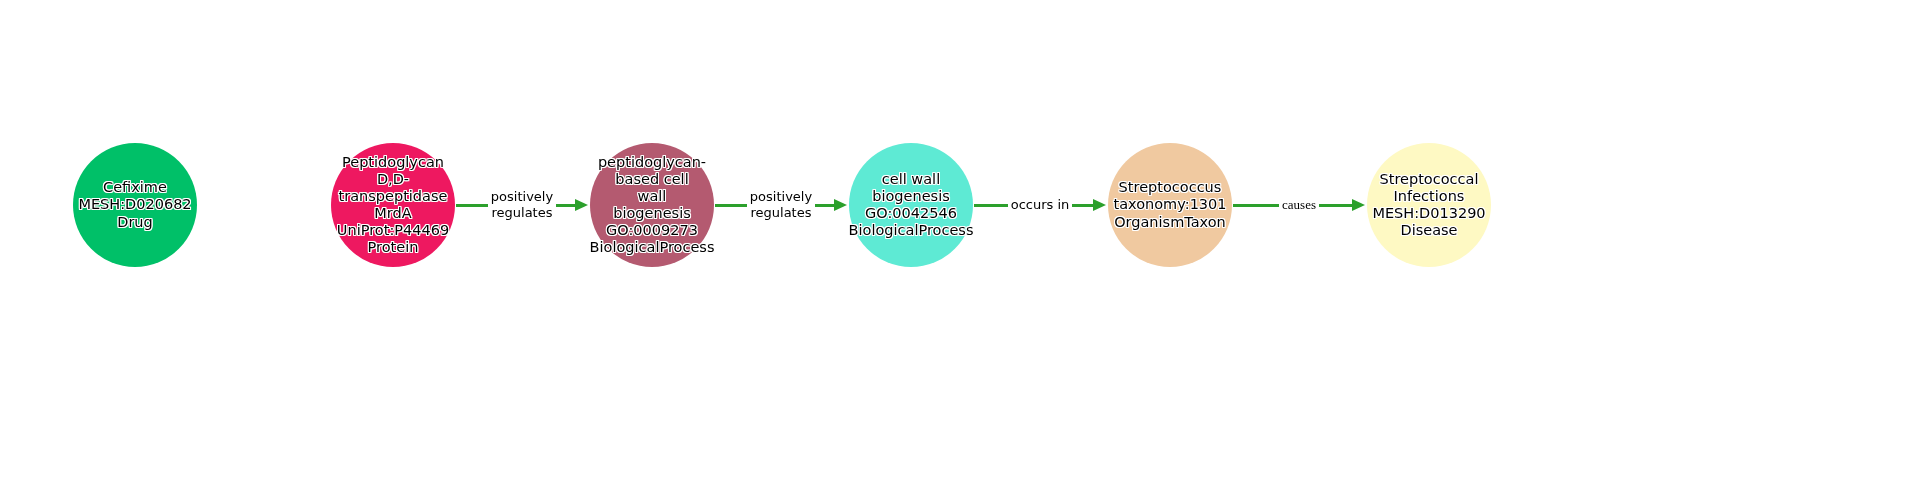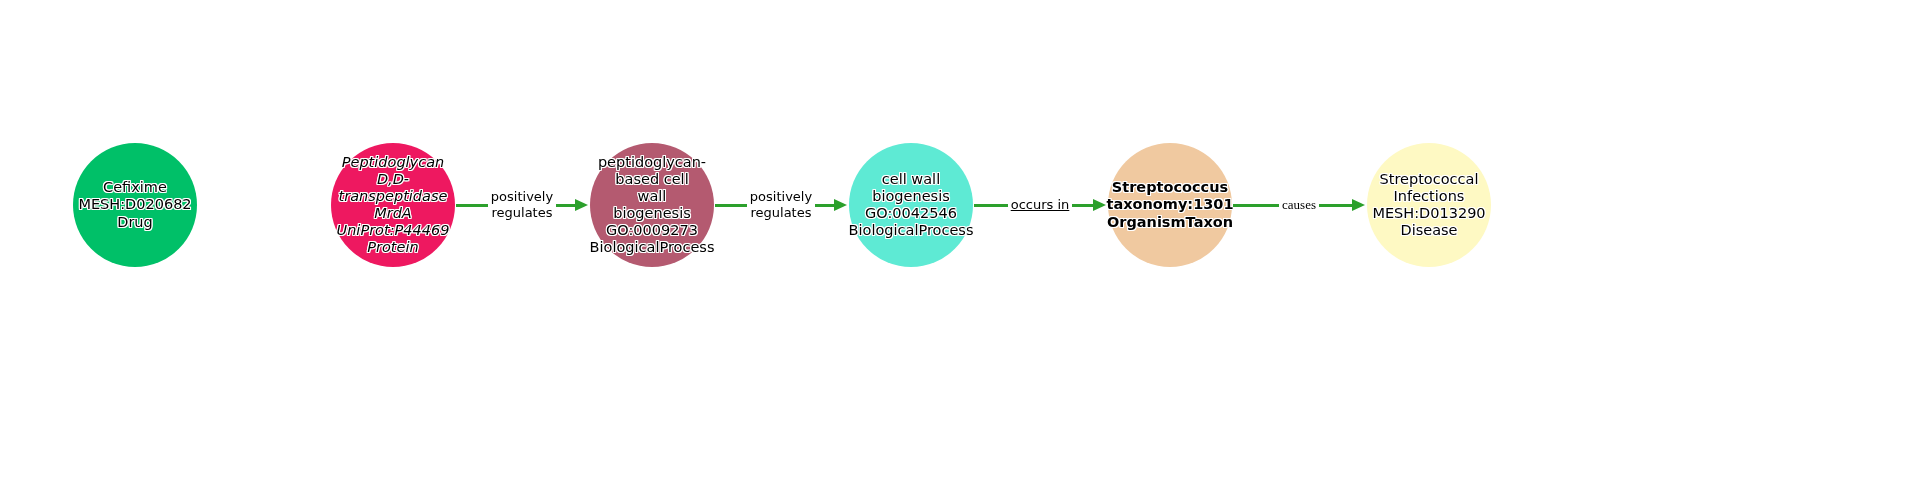--- a/index.html
+++ b/index.html
@@ -79,21 +79,21 @@
 <body>
 
 <div class="canvas">
 
   <div class="node" style="left: 73px; background: rgb(0, 192, 104); justify-content: center;">
     <span class="node-label">Cefixime
 MESH:D020682
 Drug</span>
   </div>
 
-  <div class="node" style="left: 331px; background: rgb(238, 24, 96); font-style: italic;">
+  <div class="node" style="left: 331px; background: rgb(238, 24, 96);">
     <span class="node-label">Peptidoglycan
 D,D-
 transpeptidase
 MrdA
 UniProt:P44469
 Protein</span>
   </div>
 
   <div class="node" style="left: 590px; background: rgb(180, 90, 112); align-items: center;">
     <span class="node-label">peptidoglycan-
@@ -104,21 +104,21 @@
 BiologicalProcess</span>
   </div>
 
   <div class="node" style="left: 849px; background: #5eead4;">
     <span class="node-label">cell wall
 biogenesis
 GO:0042546
 BiologicalProcess</span>
   </div>
 
-  <div class="node" style="left: 1108px; background: rgb(240, 201, 160); font-weight: bold;">
+  <div class="node" style="left: 1108px; background: rgb(240, 201, 160);">
     <span class="node-label">Streptococcus
 taxonomy:1301
 OrganismTaxon</span>
   </div>
 
   <div class="node" style="left: 1367px; background: #fef9c3;">
     <span class="node-label">Streptococcal
 Infections
 MESH:D013290
 Disease</span>
@@ -132,21 +132,21 @@
 regulates</span>
   </div>
 
   <div class="edge" style="left:715px; width:132px;">
     <div class="edge-line"></div>
     <div class="edge-arrowhead"></div>
     <span class="edge-label">positively
 regulates</span>
   </div>
 
-  <div class="edge" style="left:974px; width:132px;text-decoration:underline;">
+  <div class="edge" style="left:974px; width:132px;">
     <div class="edge-line"></div>
     <div class="edge-arrowhead"></div>
     <span class="edge-label">occurs in</span>
   </div>
 
   <div class="edge" style="left:1233px; width:132px;font-family:Liberation Serif, serif;">
     <div class="edge-line"></div>
     <div class="edge-arrowhead"></div>
     <span class="edge-label">causes</span>
   </div>

